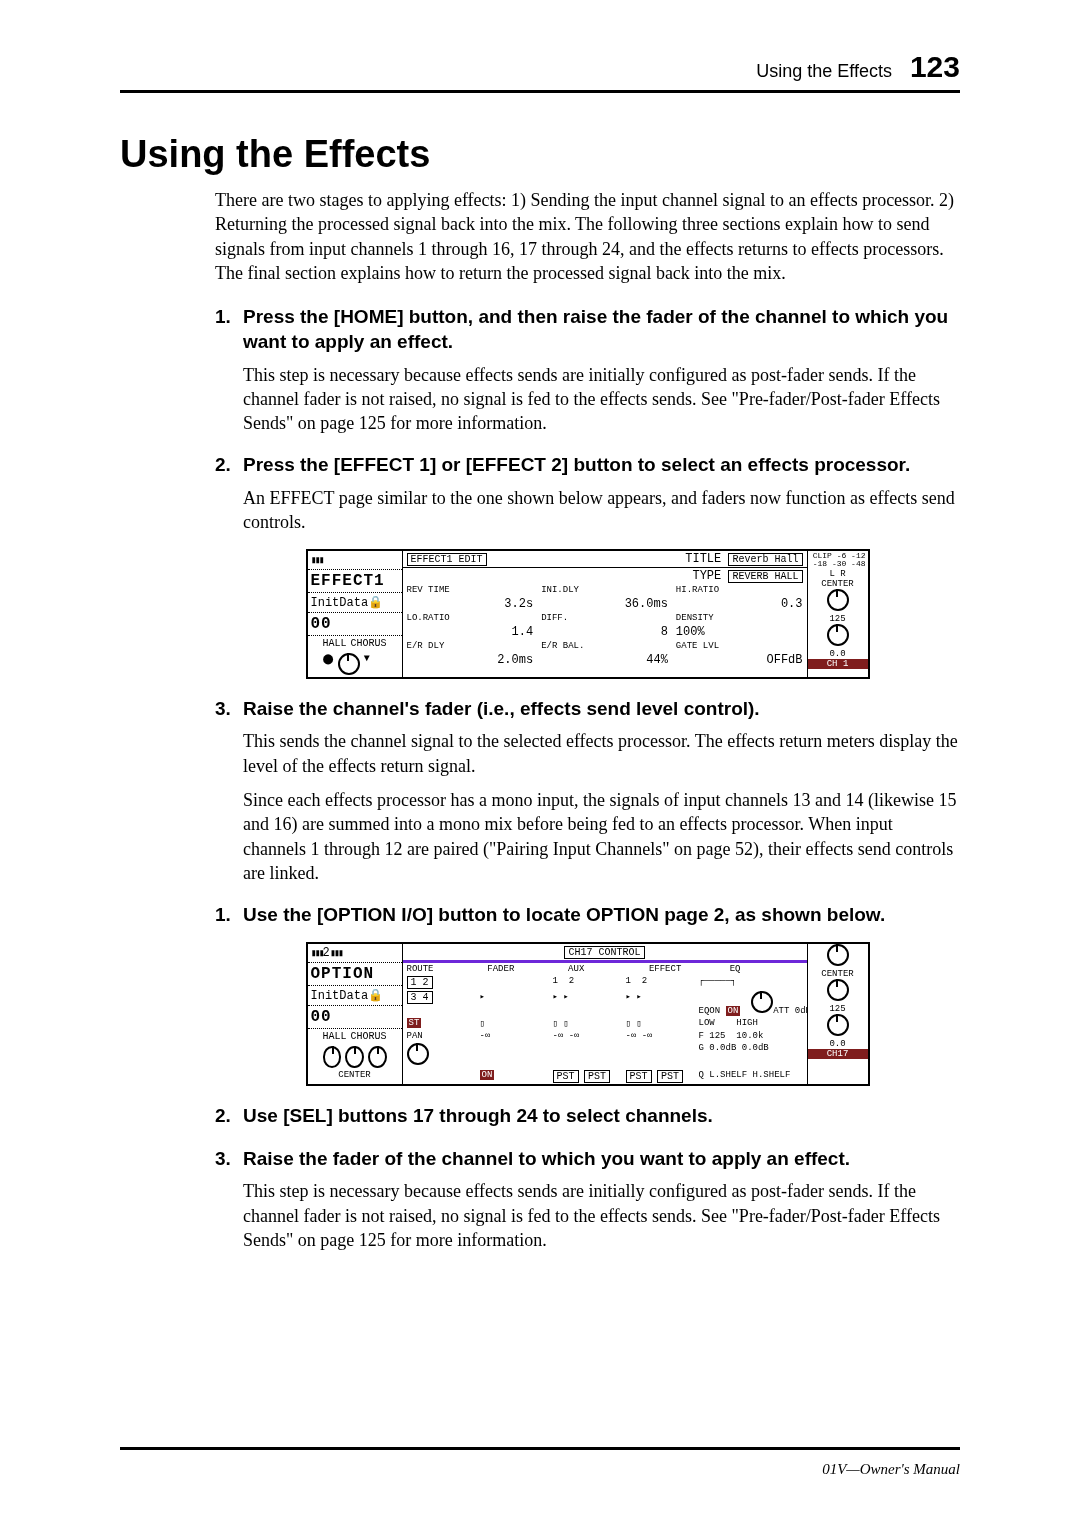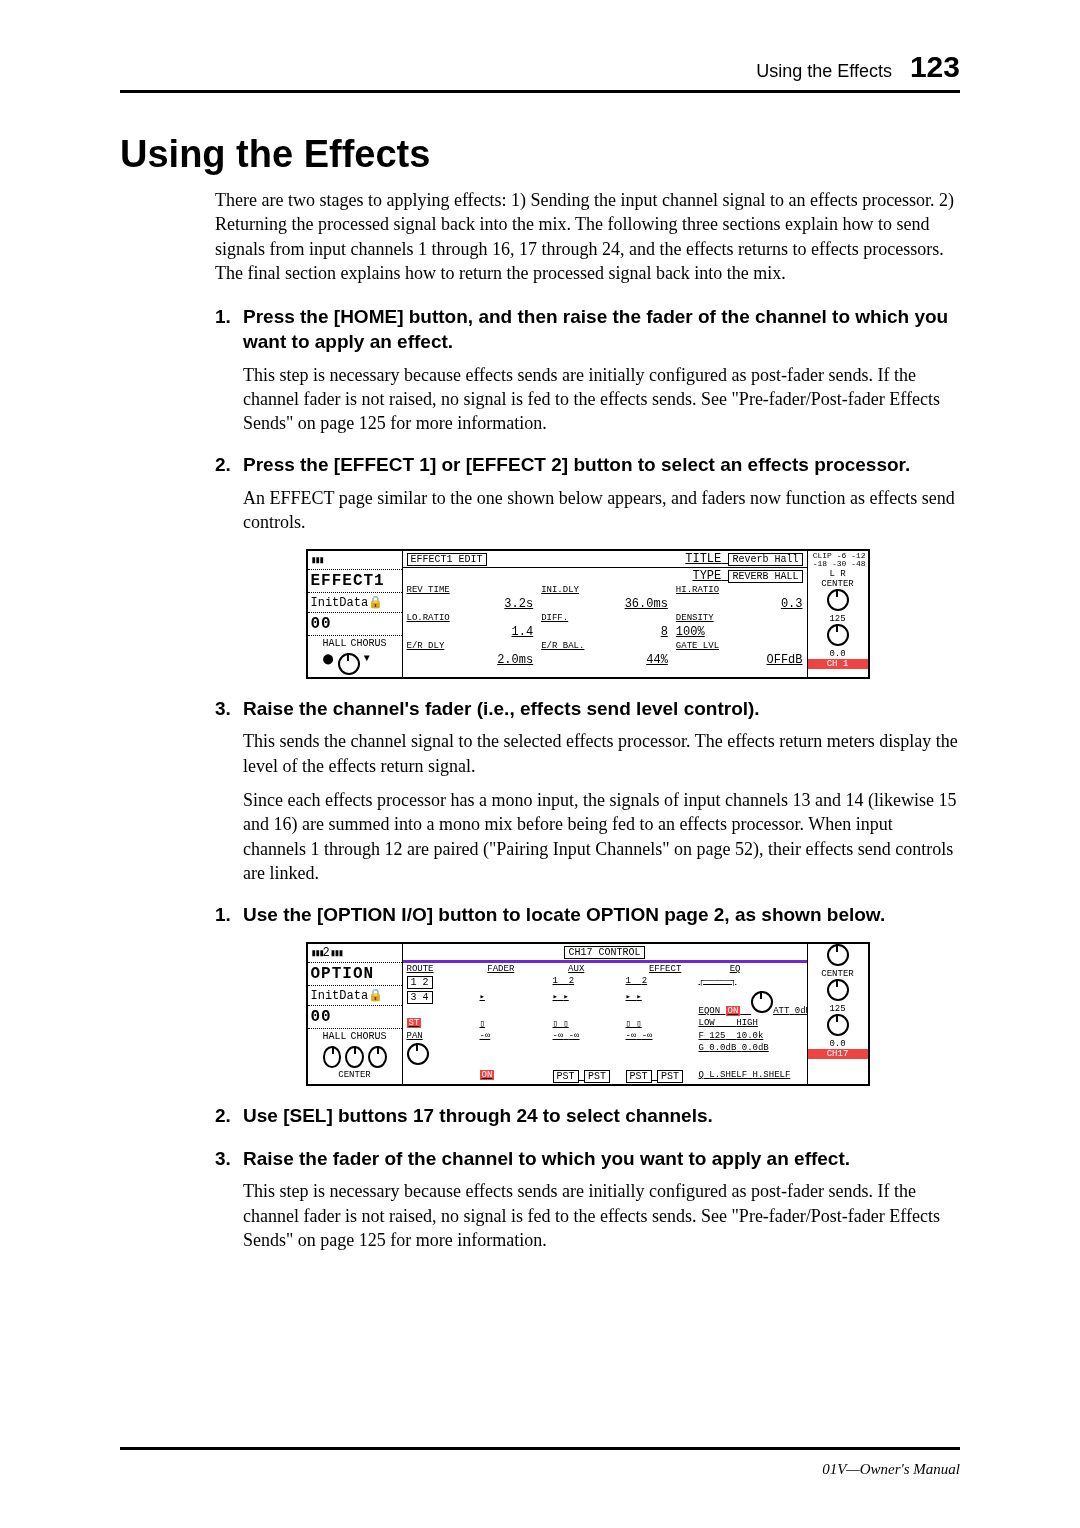--- a/index.html
+++ b/index.html
@@ -113,24 +113,23 @@
     overflow: hidden;
   }
   .lcd .row {
     display: flex;
   }
   .lcd .row > div {
     flex: 1;
     padding: 1px 4px;
     white-space: nowrap;
     overflow: hidden;
-    text-decoration: underline;
   }
   .lcd .inv {
-    background: #ef4444;
+    background: #7f1d1d;
     color: #fff;
     padding: 0 2px;
   }
   .lcd-side .big {
     font-size: 16px;
     font-weight: bold;
     letter-spacing: 1px;
   }
   .lcd-side .row2 { display:flex; gap:4px; padding:2px 15px; font-size:10px; }
   .icon-bars::before { content:"▮▮▮"; letter-spacing:-2px; font-size:10px; }

